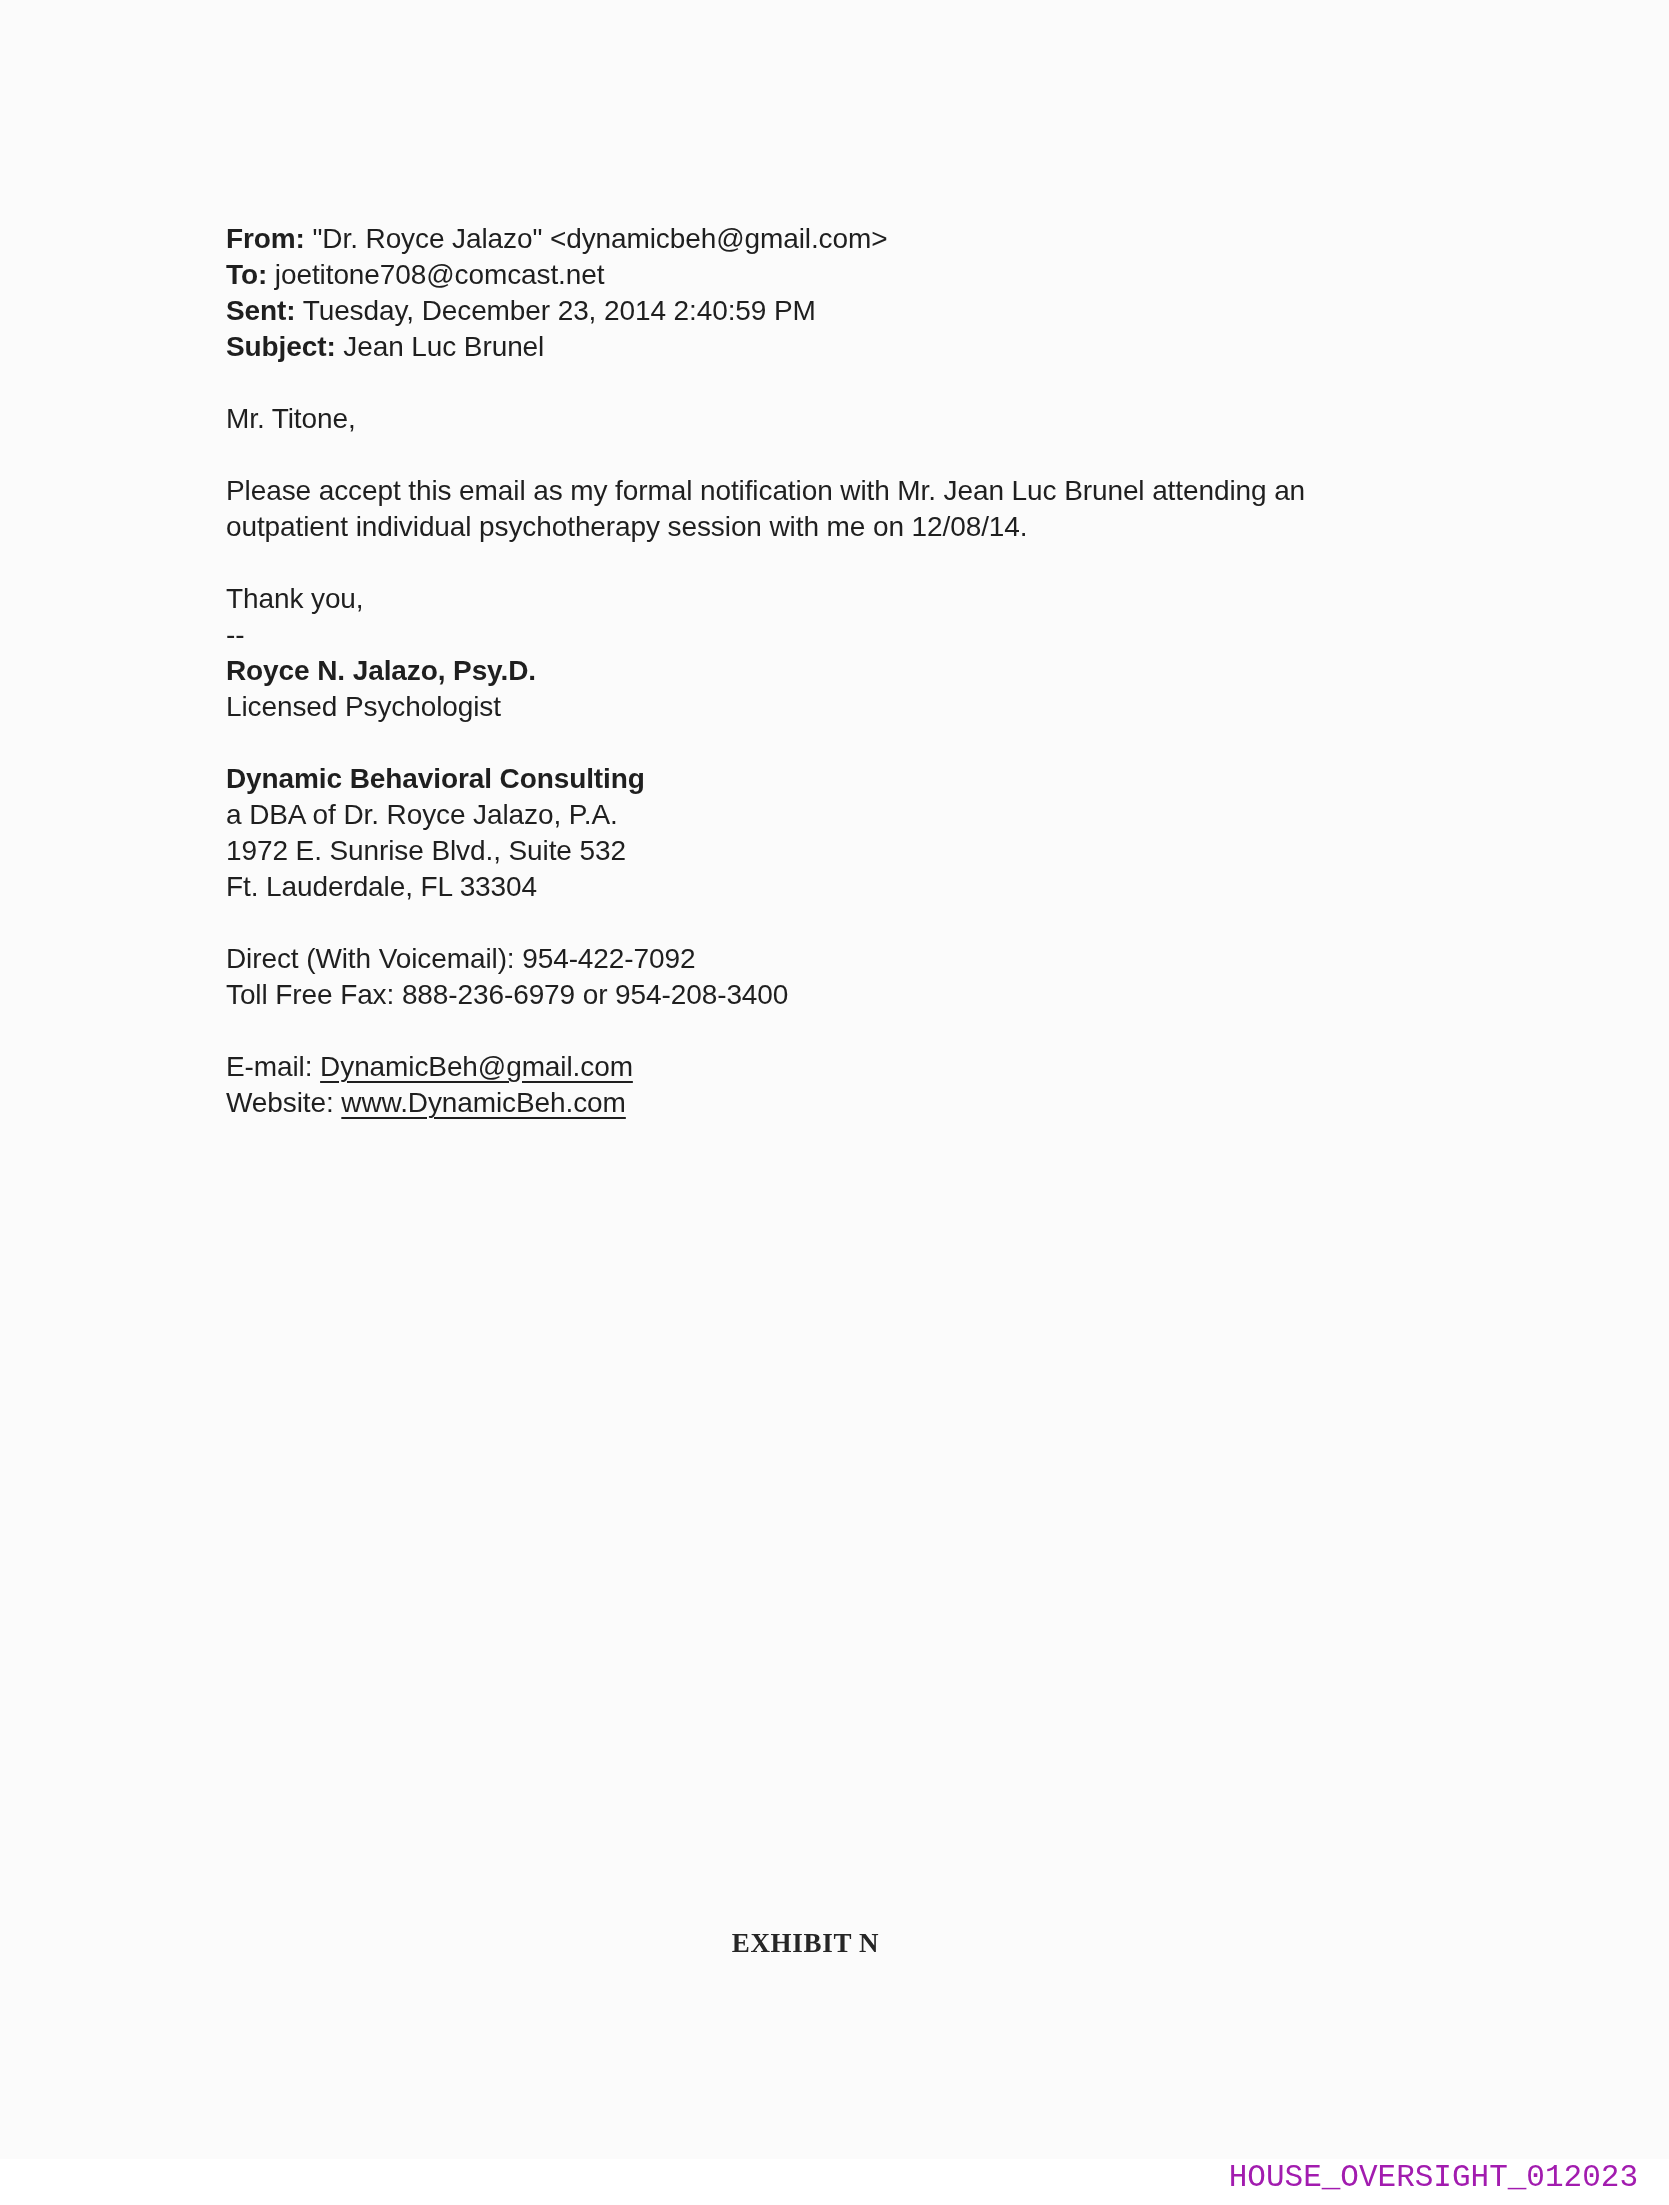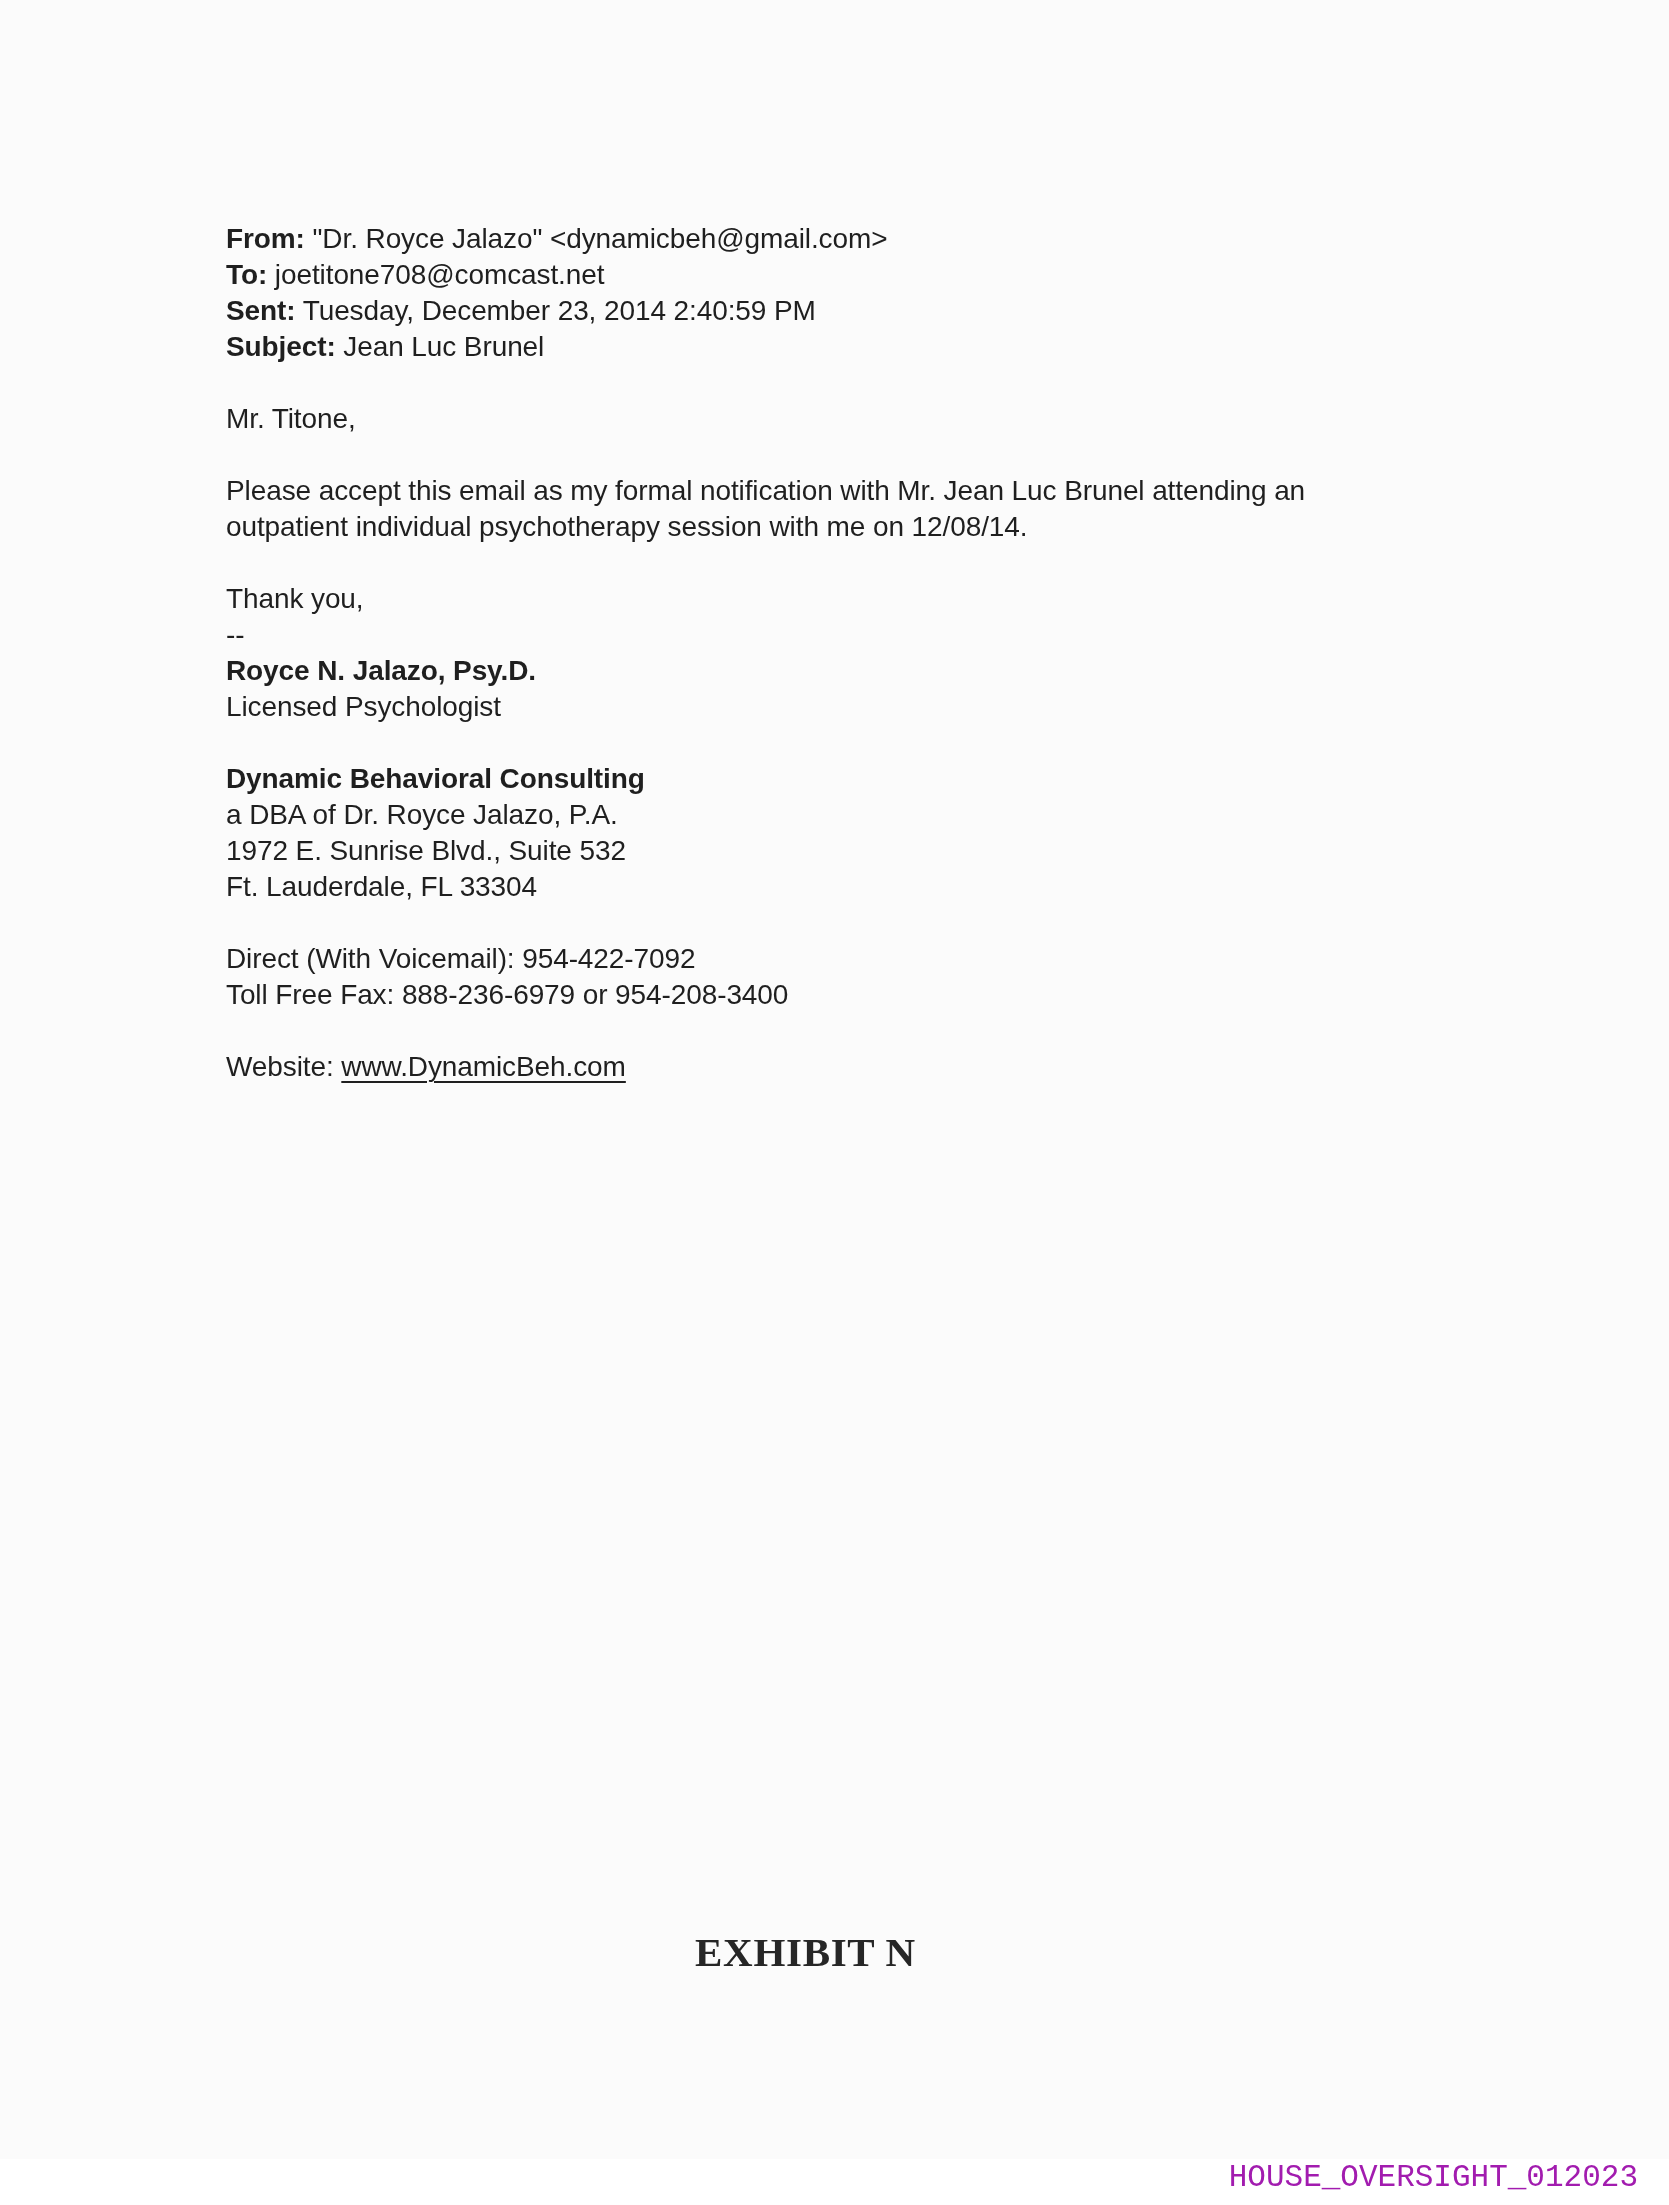--- a/index.html
+++ b/index.html
@@ -56,21 +56,21 @@
     text-underline-offset: 4.6px;
   }
   .exhibit {
     position: absolute;
     left: 0;
     top: 1928px;
     width: 1611px;
     text-align: center;
     font-family: "Liberation Serif", serif;
     font-weight: 700;
-    font-size: 41px;
+    font-size: 27px;
     letter-spacing: 0.7px;
     color: #262626;
   }
   .bates {
     position: absolute;
     top: 2160px;
     right: 31px;
     font-family: Liberation Mono, monospace;
     font-size: 31px;
     color: #a21caf;
@@ -128,20 +128,24 @@
   <div class="line">1972 E. Sunrise Blvd., Suite 532</div>
   <div class="line">Ft. Lauderdale, FL 33304</div>
 
   <div class="gap"></div>
 
   <div class="line">Direct (With Voicemail): 954-422-7092</div>
   <div class="line">Toll Free Fax: 888-236-6979 or 954-208-3400</div>
 
   <div class="gap"></div>
 
+  <div class="line">
+    <span>E-mail:</span>
+    <a class="doc-link" href="#">DynamicBeh@gmail.com</a>
+  </div>
 
   <div class="line">
     <span>Website:</span>
     <a class="doc-link" href="#">www.DynamicBeh.com</a>
   </div>
 
 </div>
 
 <div class="exhibit">EXHIBIT N</div>
 

